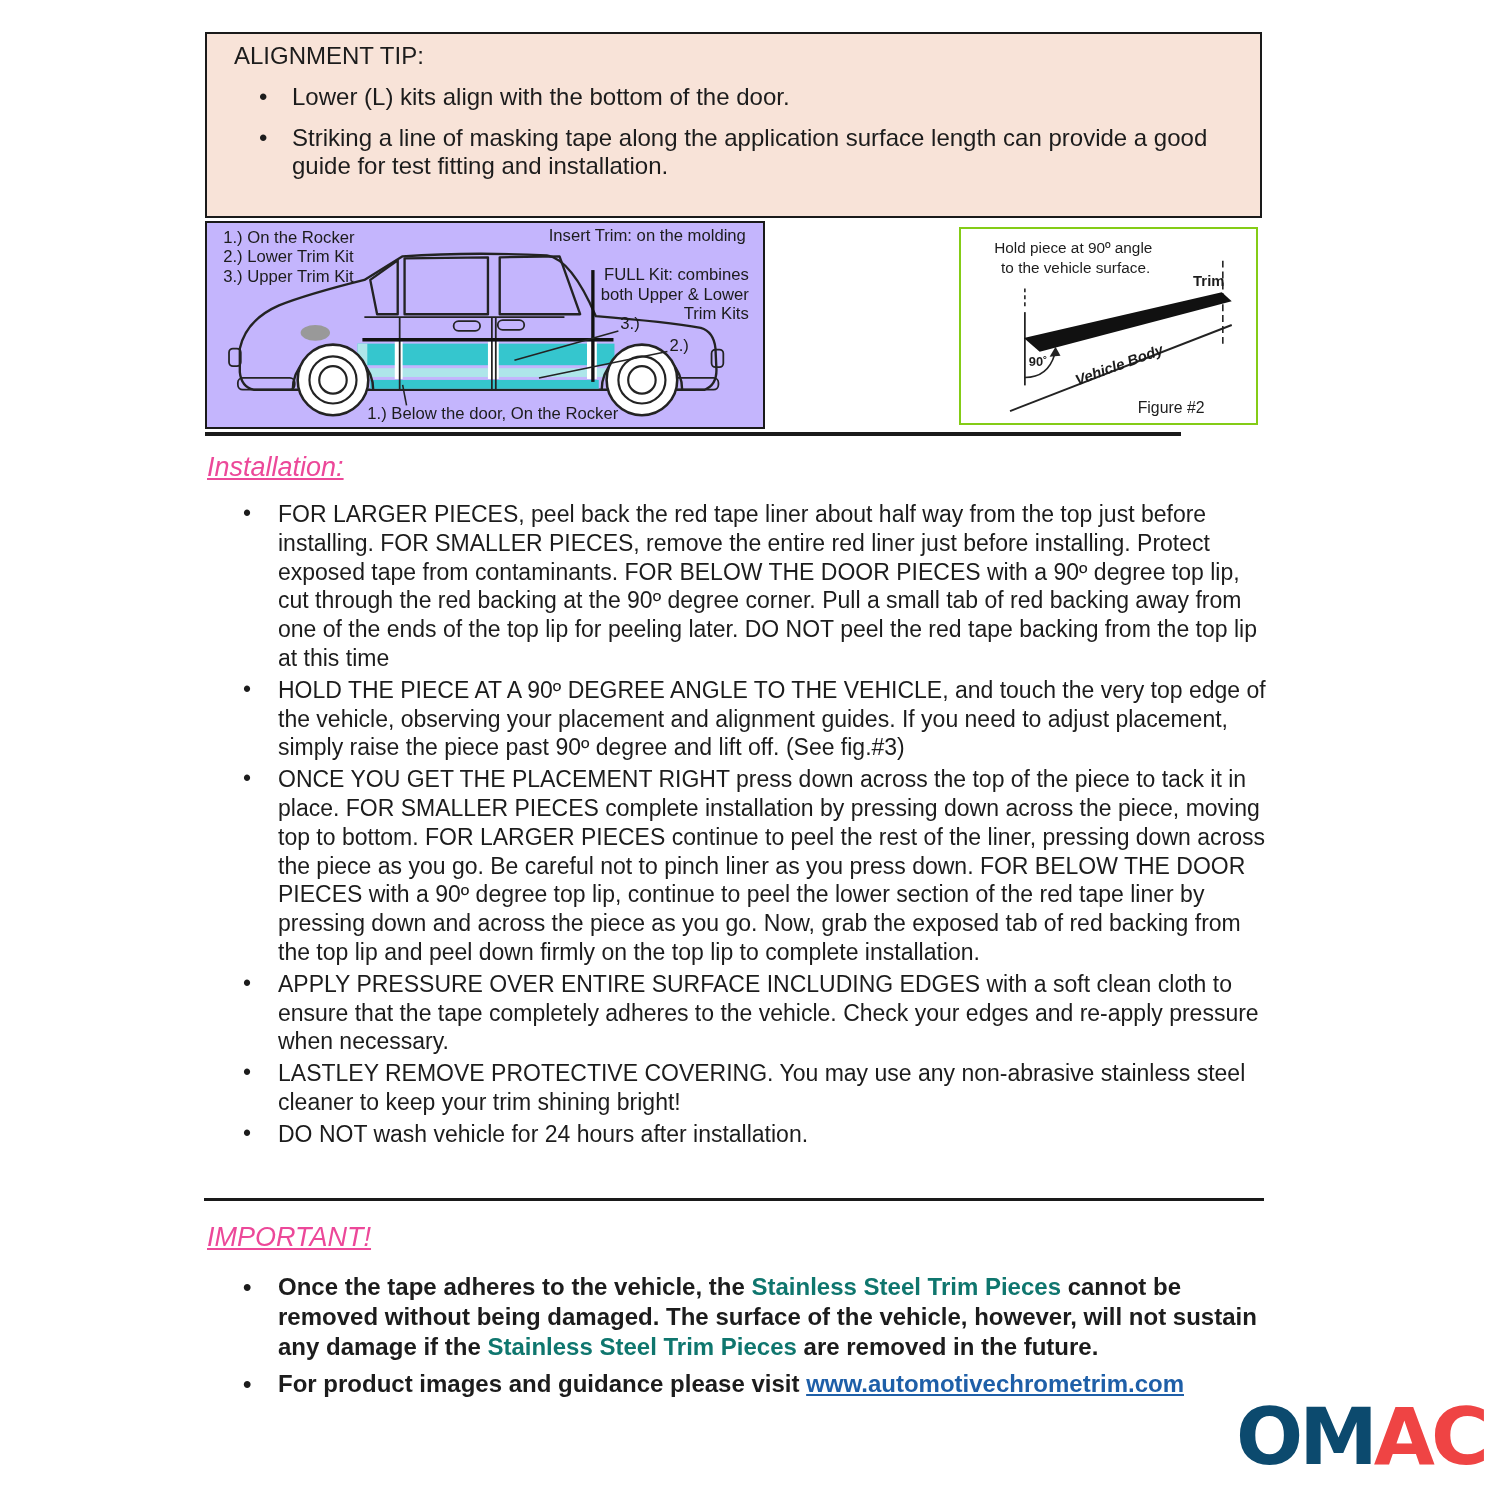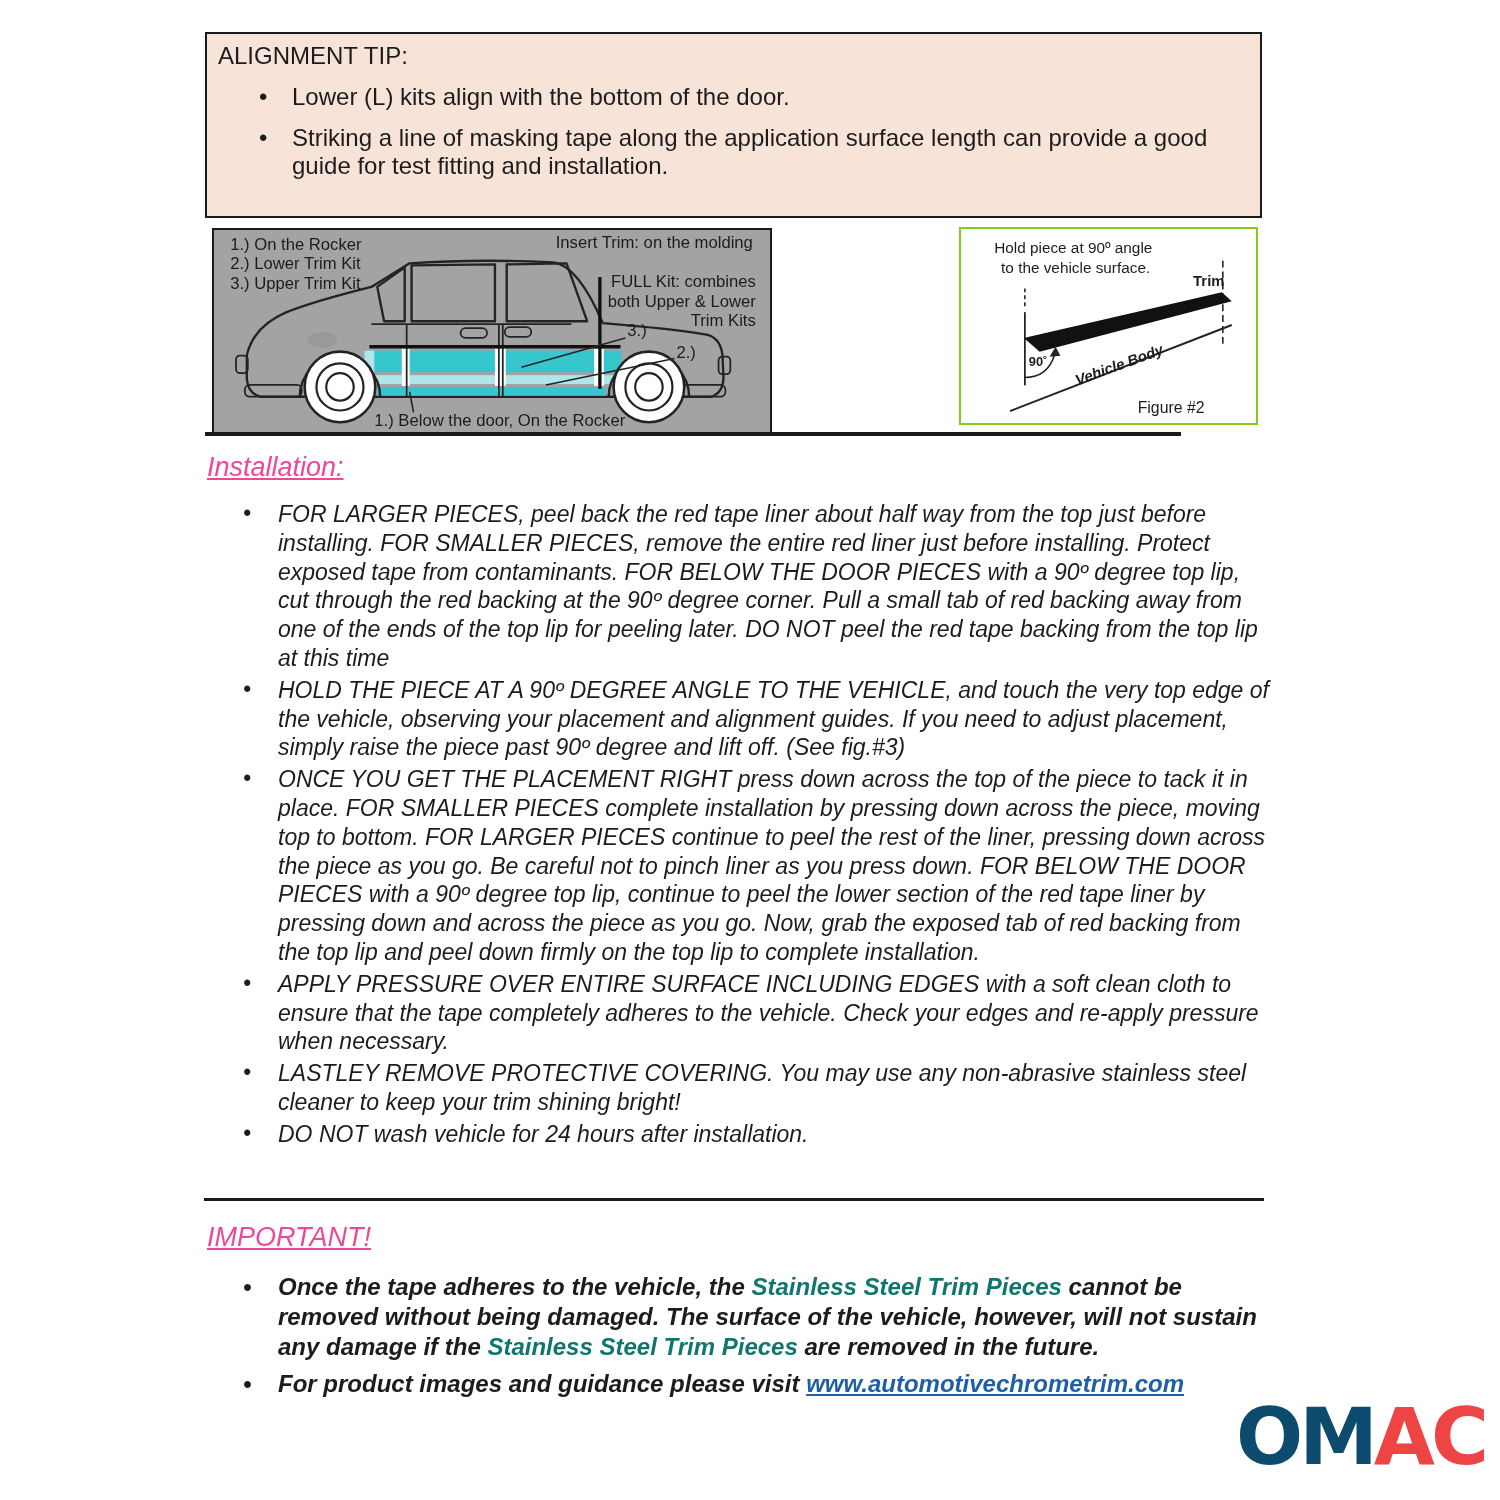--- a/index.html
+++ b/index.html
@@ -2,42 +2,42 @@
 <html><head>
 <meta charset="utf-8">
 <style>
   html,body{margin:0;padding:0;background:#ffffff;}
   .page{position:relative;width:1500px;height:1500px;background:#ffffff;overflow:hidden;
         font-family:"Liberation Sans",sans-serif;color:#1c1c1c;}
 
   
   .tip-box{position:absolute;left:205px;top:32px;width:1057px;height:186px;
            background:#f8e3d8;border:2px solid #1a1a1a;box-sizing:border-box;}
-  .tip-title{font-size:24px;line-height:28px;padding:8px 0 0 11px;}
+  .tip-title{font-size:24px;line-height:28px;padding:8px 0 0 27px;}
   .tip-list{list-style:none;margin:13px 0 0 0;padding:0;}
   .tip-list li{position:relative;padding-left:85px;font-size:24px;line-height:28px;margin-bottom:13px;}
   .tip-list li::before{content:"•";position:absolute;left:52px;top:0;font-size:24px;}
 
   
-  .car-box{position:absolute;left:205px;top:221px;width:560px;height:208px;margin:7px;
-           border:2px solid #1a1a1a;box-sizing:border-box;background:#a3a3a3;}
+  .car-box{position:absolute;left:205px;top:221px;width:560px;height:208px;margin:0;
+           border:2px solid #1a1a1a;box-sizing:border-box;background:#c4b5fd;}
   .fig2-box{position:absolute;left:959px;top:227px;width:299px;height:198px;margin:0;
            border:2px solid #84cc16;box-sizing:border-box;background:#fff;}
   .car-box svg,.fig2-box svg{display:block;width:100%;height:100%;}
   .diagram-underline{position:absolute;left:205px;top:432px;width:976px;height:4px;background:#1a1a1a;}
 
   
   .sec-heading{position:absolute;left:207px;margin:0;font-size:27px;font-style:italic;font-weight:normal;
                text-decoration:underline;color:#ec4899;}
   .installation-heading{top:452px;}
   .important-heading{top:1222px;}
 
   
   .body-list{position:absolute;left:205px;width:1066px;list-style:none;margin:0;padding:0;}
-  .body-list li{position:relative;padding-left:73px;font-size:23px;line-height:28.8px;margin-bottom:3px;font-style:italic;}
+  .body-list li{position:relative;padding-left:73px;font-size:23px;line-height:28.8px;margin-bottom:3px;}
   .body-list li::before{content:"•";position:absolute;left:38px;top:-1px;font-size:23px;}
   .install-list{top:500px;}
   .important-list{top:1272px;}
   .important-list li{font-weight:bold;font-size:24px;line-height:30px;margin-bottom:7px;}
   .important-list li::before{font-size:24px;top:0;}
   .seg-red{color:#0f766e;}
   .link{color:#1e5fa8;text-decoration:underline;cursor:pointer;}
 
   .separator{position:absolute;left:204px;top:1198px;width:1060px;height:3px;background:#1a1a1a;}
 

